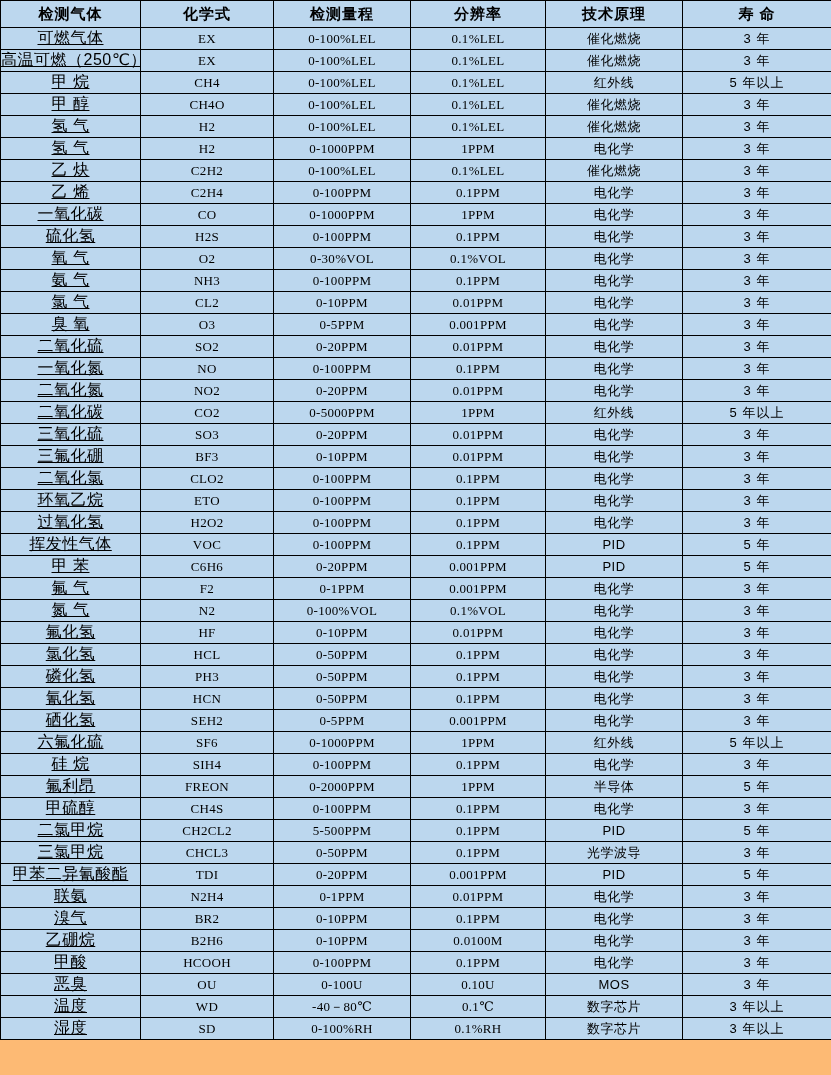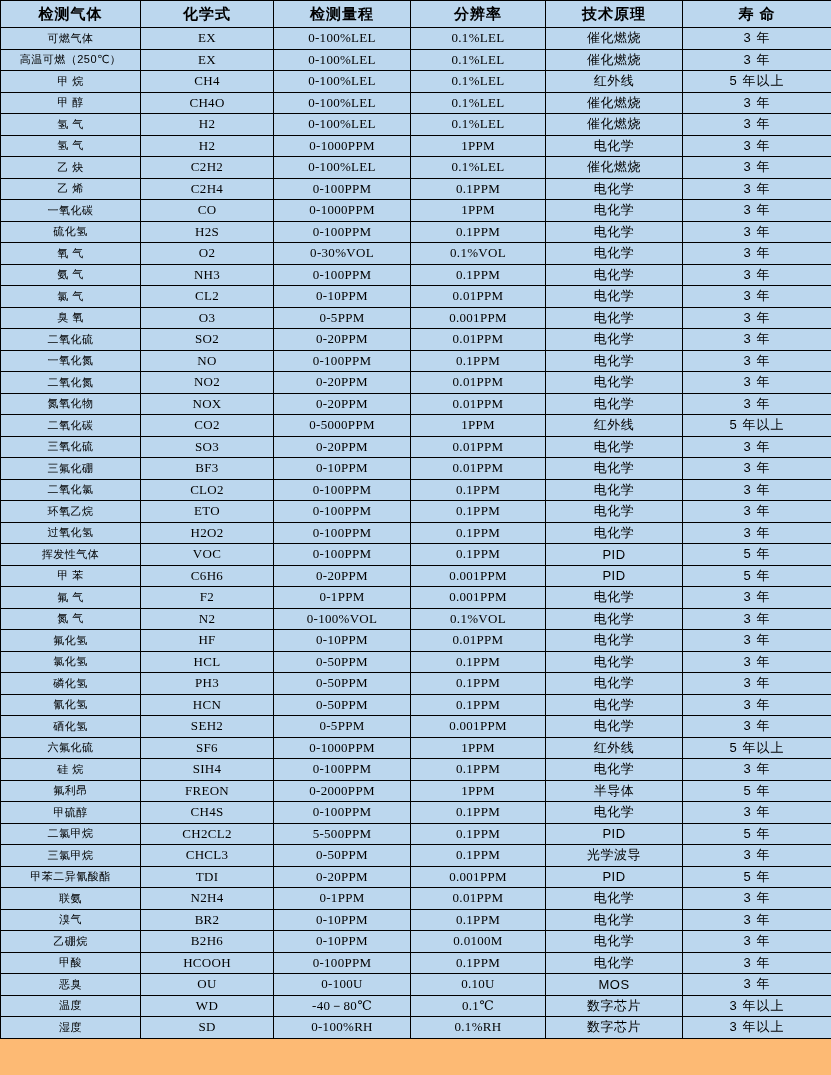--- a/index.html
+++ b/index.html
@@ -45,22 +45,23 @@
     font-size: 15px;
     font-weight: bold;
     letter-spacing: 1px;
   }
   table.gas-table tbody td {
     height: 20.5px;
     font-size: 13px;
     font-weight: normal;
   }
   table.gas-table tbody td.name {
-    font-size: 11px;
+    font-size: 16px;
     letter-spacing: 0.5px;
+    text-decoration: underline;
   }
   table.gas-table tbody td.formula,
   table.gas-table tbody td.range,
   table.gas-table tbody td.res {
     font-family: "Liberation Serif", "DejaVu Serif", serif;
     font-size: 13px;
     letter-spacing: 0.3px;
   }
   table.gas-table tbody td.life {
     letter-spacing: 1px;
@@ -223,28 +224,20 @@
         </tr>
         <tr>
           <td class="name">二氧化氮</td>
           <td class="formula">NO2</td>
           <td class="range">0-20PPM</td>
           <td class="res">0.01PPM</td>
           <td class="tech">电化学</td>
           <td class="life">3 年</td>
         </tr>
         <tr>
-          <td class="name">氮氧化物</td>
-          <td class="formula">NOX</td>
-          <td class="range">0-20PPM</td>
-          <td class="res">0.01PPM</td>
-          <td class="tech">电化学</td>
-          <td class="life">3 年</td>
-        </tr>
-        <tr>
           <td class="name">二氧化碳</td>
           <td class="formula">CO2</td>
           <td class="range">0-5000PPM</td>
           <td class="res">1PPM</td>
           <td class="tech">红外线</td>
           <td class="life">5 年以上</td>
         </tr>
         <tr>
           <td class="name">三氧化硫</td>
           <td class="formula">SO3</td>

